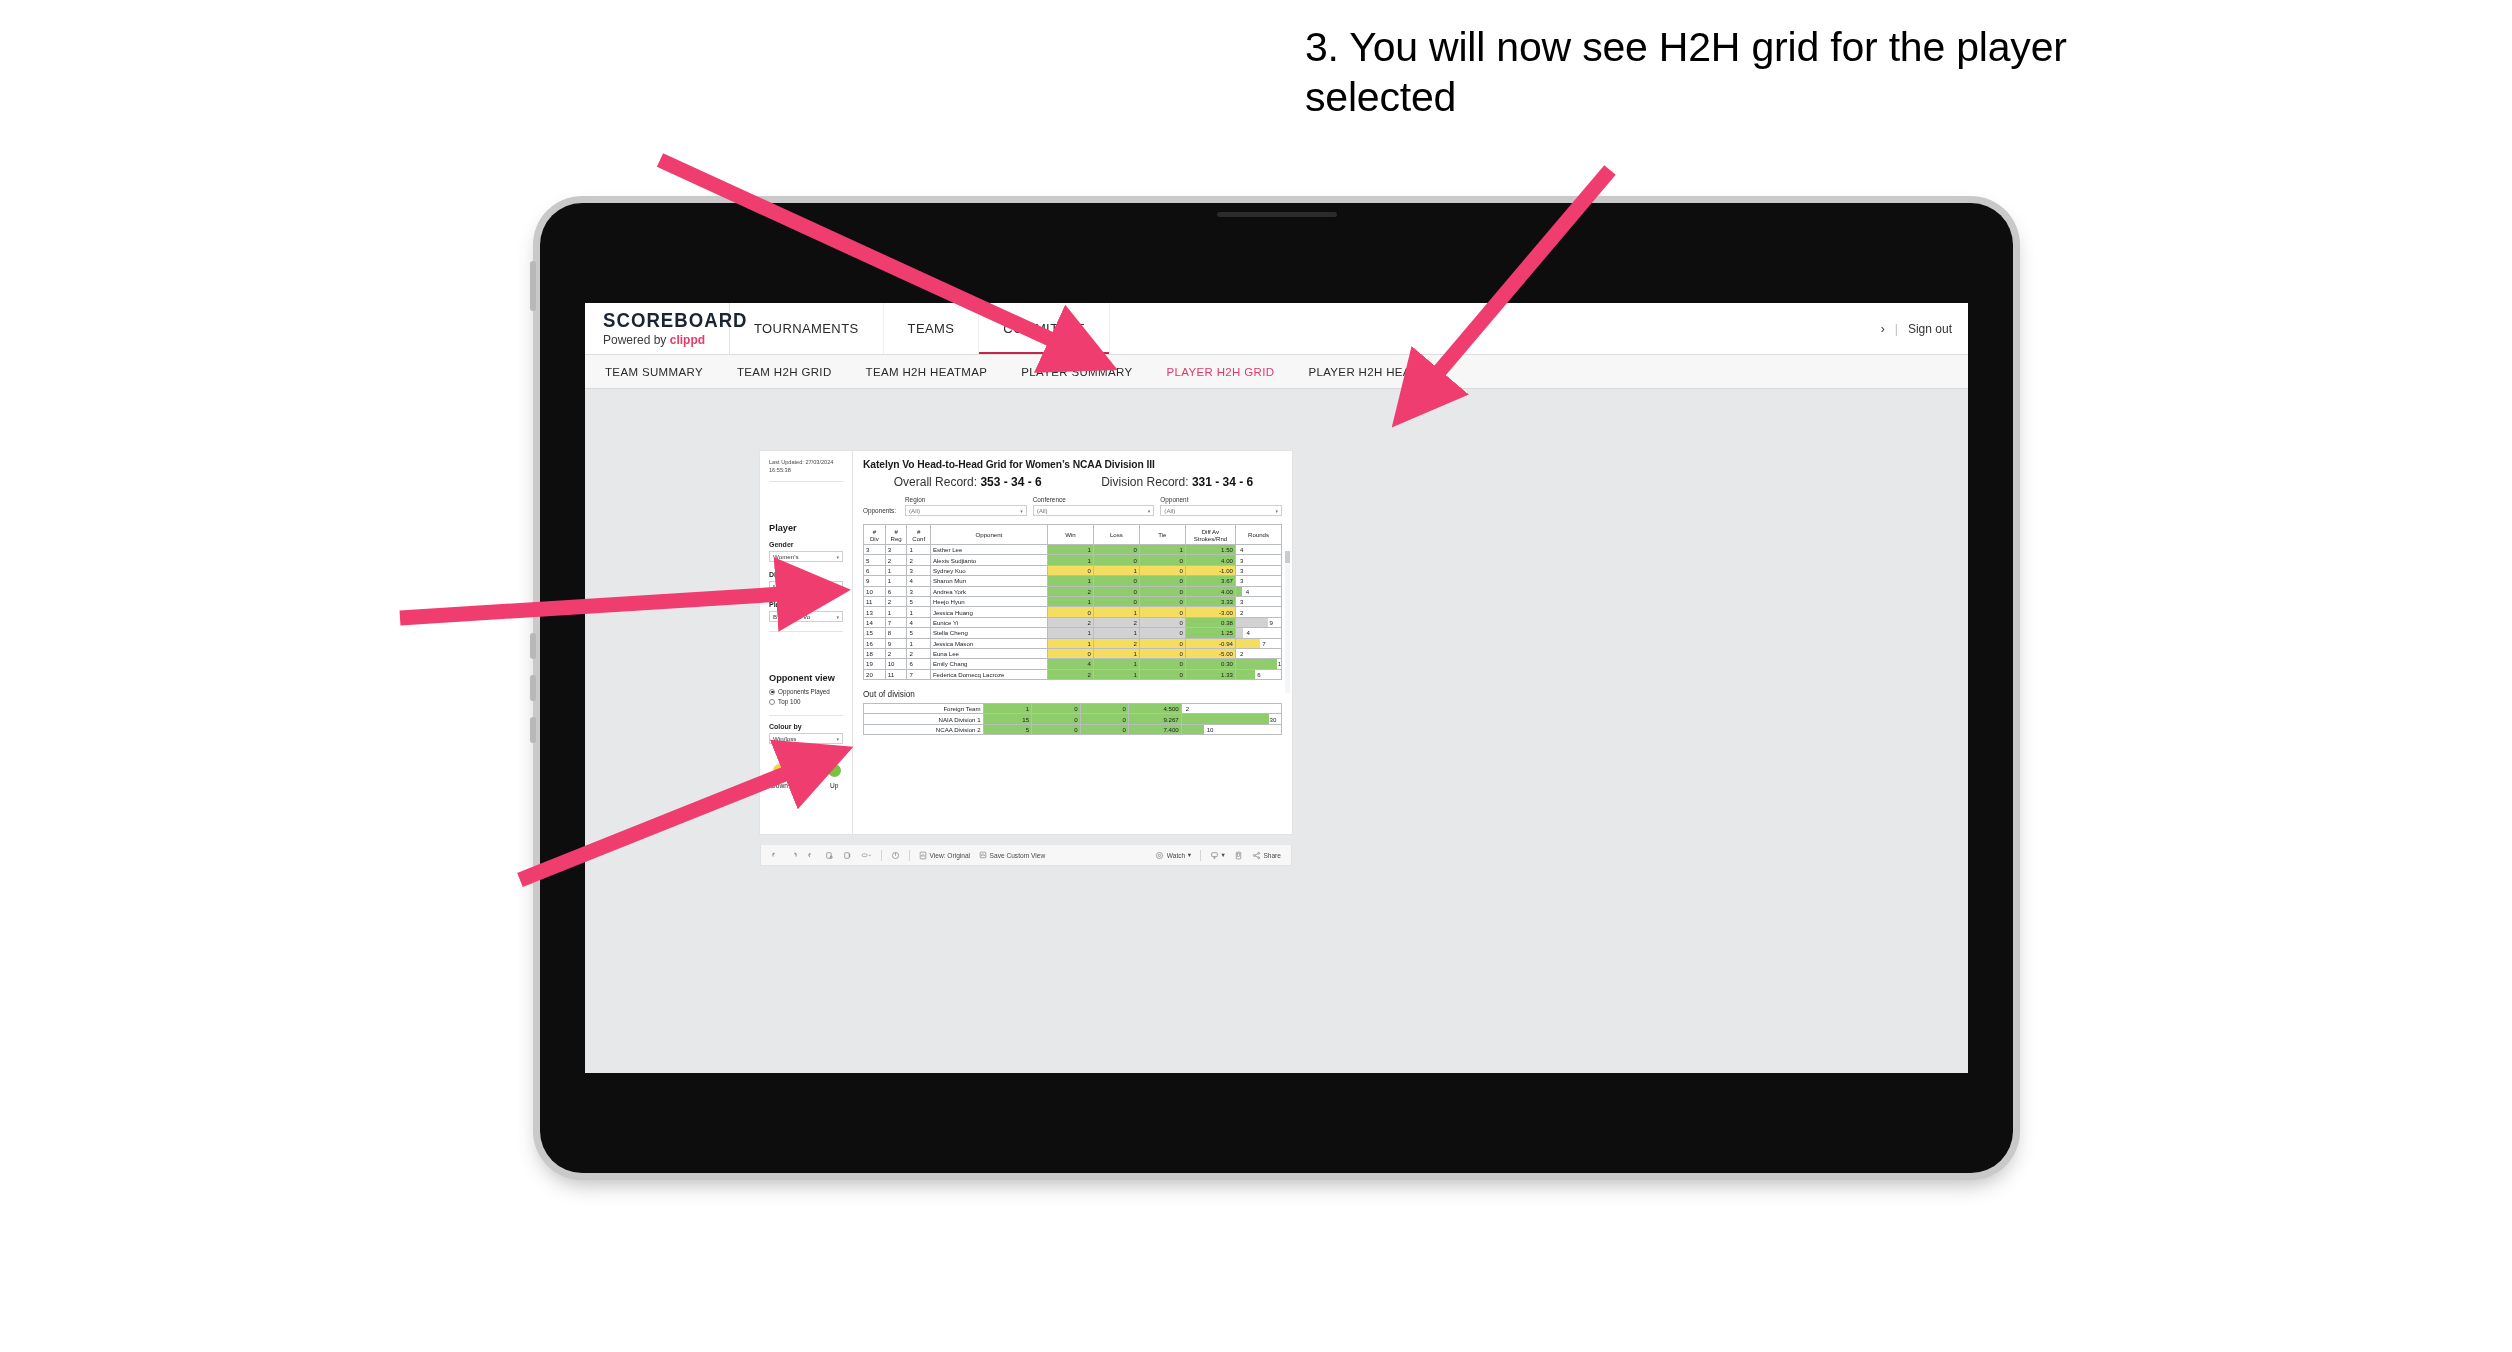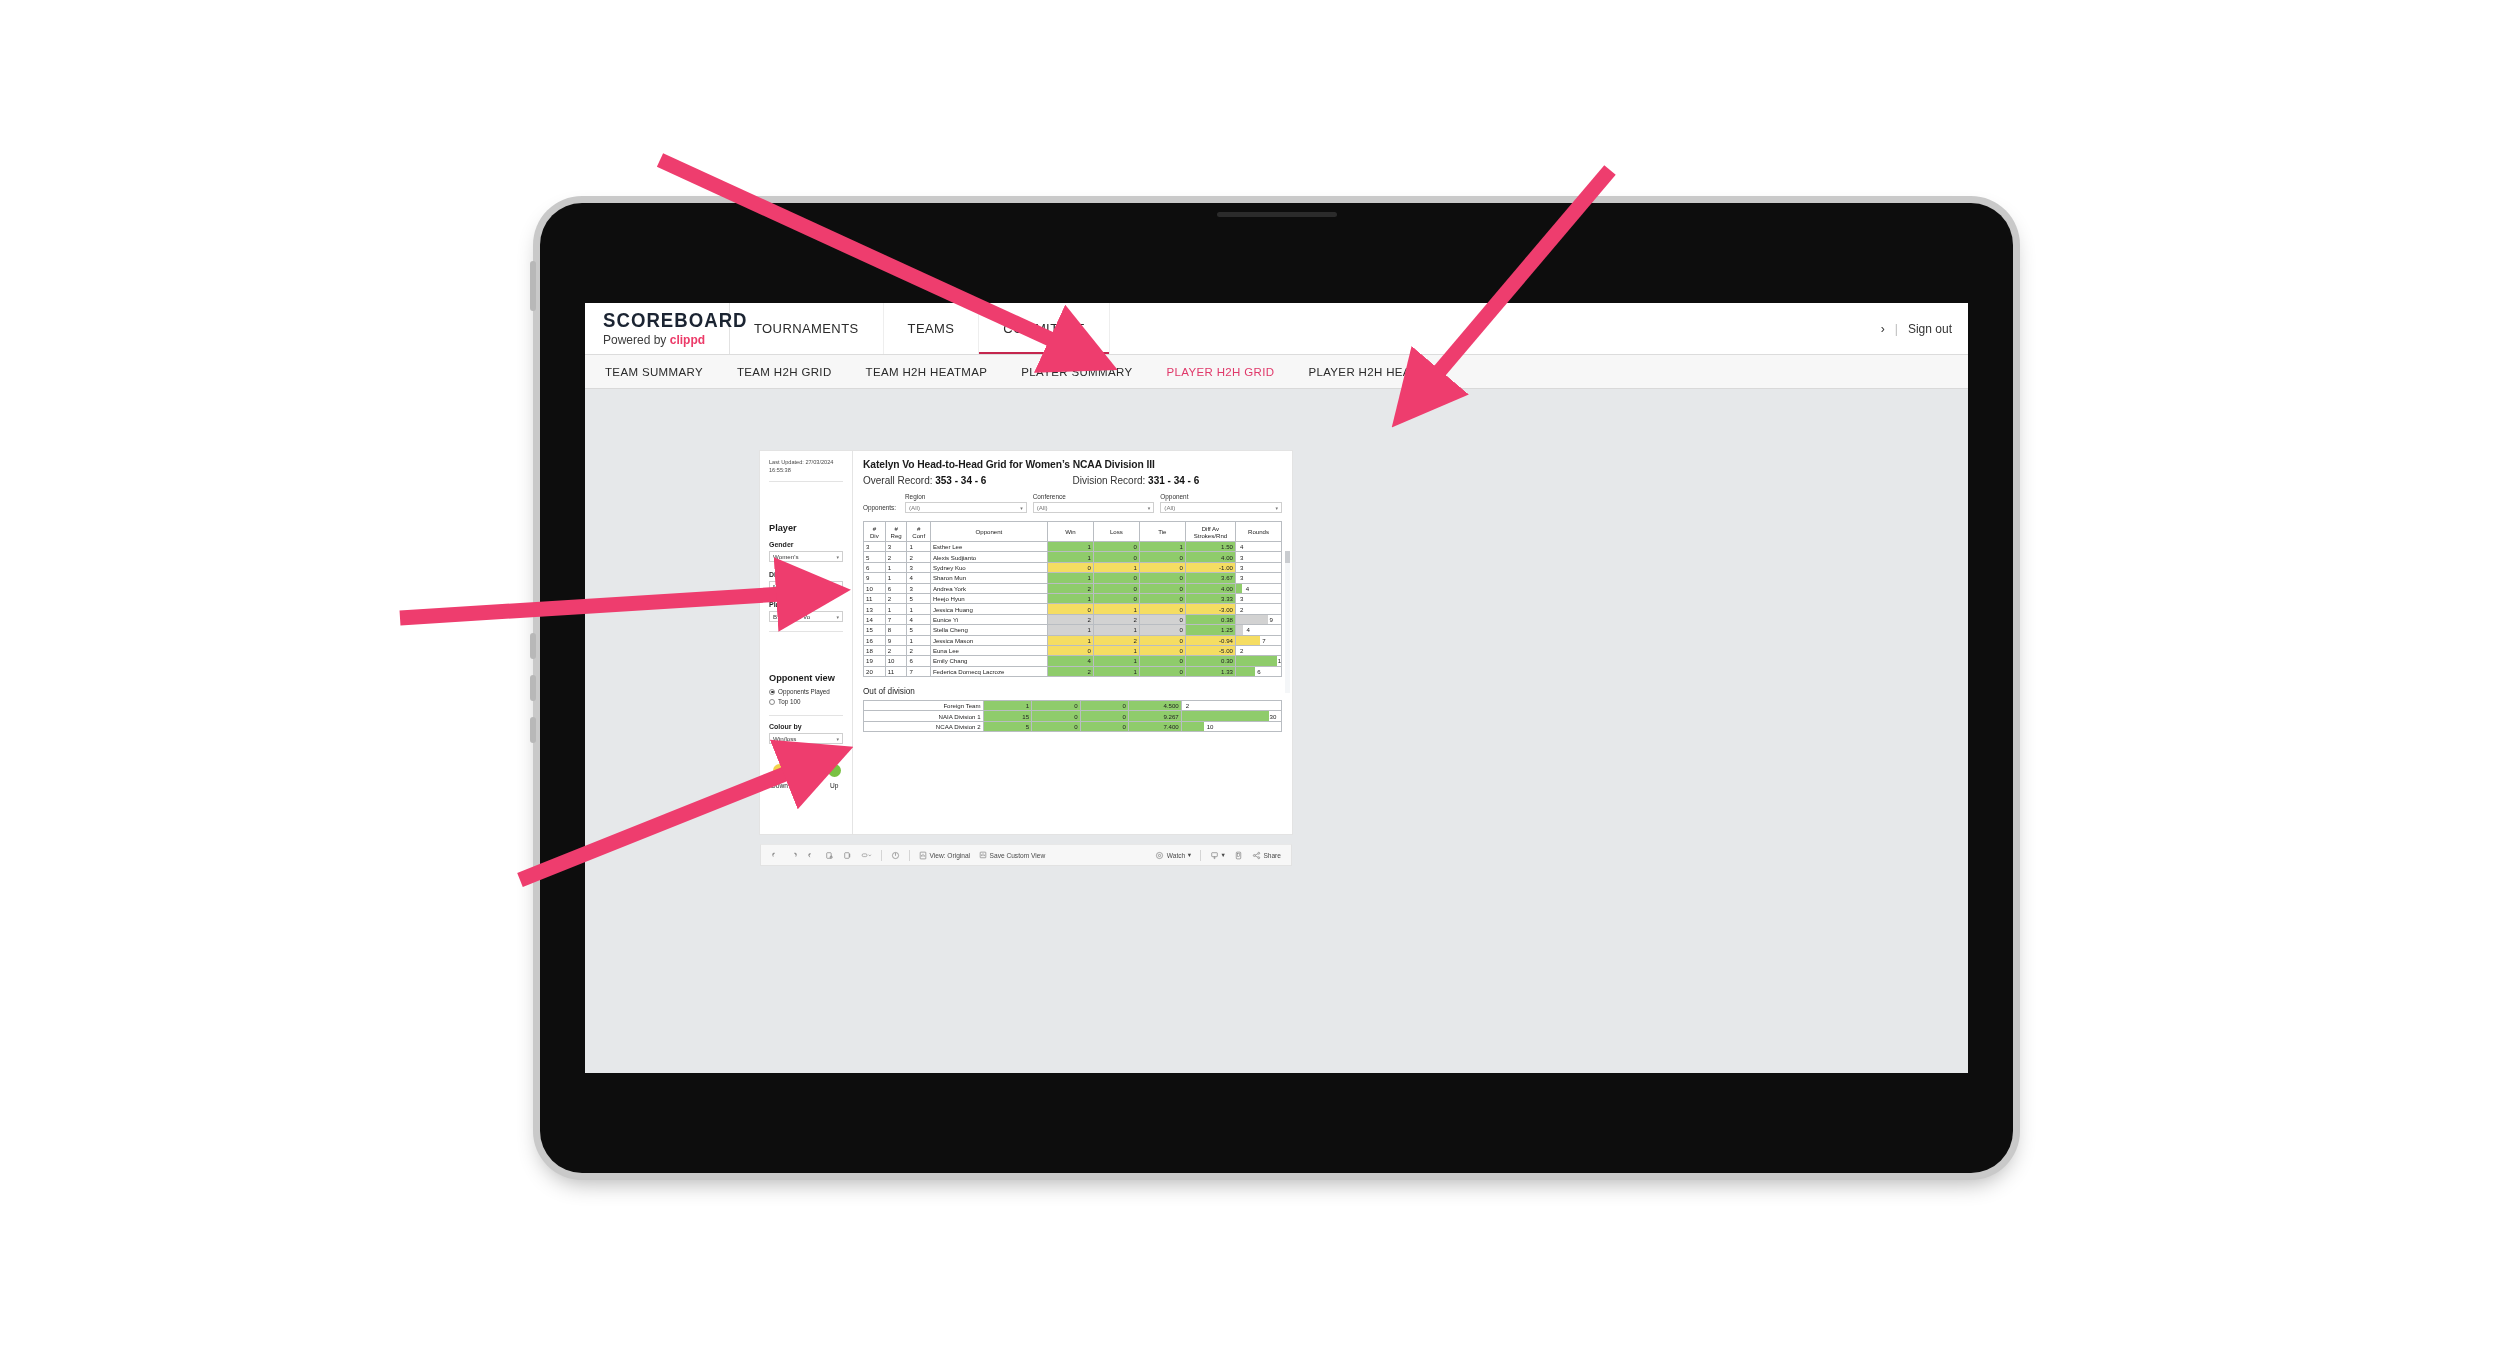--- a/index.html
+++ b/index.html
@@ -133,21 +133,21 @@
   .rdo { width:6px; height:6px; border:1px solid #8a8a8a; border-radius:50%; position:relative; background:#fff; flex:none;}
   .rdo.on::after{ content:""; position:absolute; left:1px; top:1px; width:2.6px; height:2.6px; border-radius:50%; background:#333; }
   .legend { display:flex; gap: 12px; margin-top: 20px; padding-left:2px; }
   .legend .lg { text-align:center; }
   .legend .dot { width:13px; height:13px; border-radius:50%; margin: 0 auto 5px auto; }
   .legend .lbl { font-size: 6.6px; color:#222; }
 
   
   .vbody { flex:1; padding: 8px 10px 0 10px; position:relative; overflow:hidden; }
   .vtitle { font-size: 10.3px; font-weight:600; color:#1b1b1b; letter-spacing:-0.1px; }
-  .vrecords { display:flex; margin-top: 5px; font-size: 10px; color:#333; }
+  .vrecords { display:flex; margin-top: 5px; font-size: 12px; color:#333;text-align:center; }
   .vrecords .rec { width: 50%; }
   .vrecords b { font-weight:700; color:#111; }
 
   .opprow { display:flex; align-items:flex-end; margin-top: 7px; gap: 6px; }
   .opprow .oplabel { font-size:6.4px; color:#333; padding-bottom:2px; width: 36px; }
   .opfield { flex:1; }
   .opfield .oplab { font-size: 6.4px; color:#333; margin-bottom:2px; }
 
   table.grid { border-collapse: collapse; width: 100%; margin-top: 8px; table-layout: fixed; }
   table.grid th, table.grid td {
@@ -187,20 +187,21 @@
   .tbar .ti { display:flex; align-items:center; gap:2.5px; }
   .tbar .divider { width:1px; height:11px; background:#d5d5d5; }
   .tbar .spacer { flex: 1; }
   svg.icn { display:block; }
 </style>
 </head>
 <body>
 
 <div id="stage">
 
+  <div class="callout" id="callout-4">3. You will now see H2H grid for the player selected</div>
 
   <div id="tablet">
     <div class="cam"></div>
     <div class="btn-side b1"></div>
     <div class="btn-side b2"></div>
     <div class="btn-side b3"></div>
     <div class="btn-side b4"></div>
 
     <div id="screen">
 

